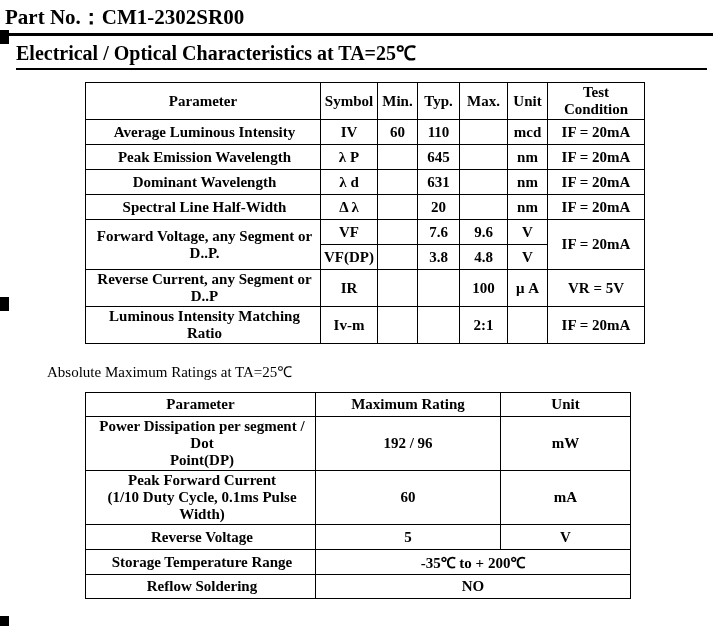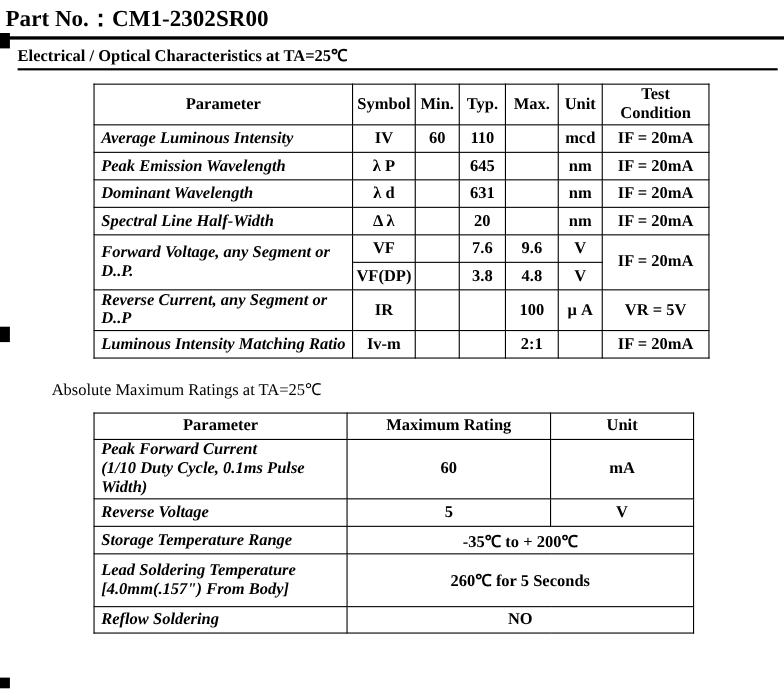--- a/index.html
+++ b/index.html
@@ -19,21 +19,21 @@
   .part-line{
     font-weight:bold;font-size:21px;
     padding:3px 0 2px 5px;
     border-bottom:3px solid #000;
   }
   .section1-wrap{
     margin:3px 6px 0 16px;
     border-bottom:2px solid #000;
     padding-bottom:2px;
   }
-  .section-title{font-weight:bold;font-size:15px;}
+  .section-title{font-weight:bold;font-size:20px;}
   .section2-title{
     margin:17px 0 0 47px;
     font-weight:normal;font-size:15px;
   }
 
   table{
     border-collapse:collapse;
     table-layout:fixed;
     font-size:15px;
     font-weight:bold;
@@ -42,24 +42,23 @@
   #elec-table{width:559px;margin-top:12px;}
   #abs-table{width:545px;margin-top:11px;}
   td,th{
     border:1px solid #000;
     padding:1px 3px;
     text-align:center;
     vertical-align:middle;
     overflow:hidden;
   }
   .param{
-    text-align:left;
+    text-align:center;
     padding-left:6px;
     white-space:pre-line;
-    font-style:italic;
   }
   .h24{height:24px;}
   .h25{height:25px;}
   .h48{height:48px;}
   .h50{height:50px;}
 </style>
 </head>
 <body>
 
 <div class="scan-mark mark-top"></div>
@@ -173,37 +172,38 @@
       <col style="width:185px">
       <col style="width:130px">
   </colgroup>
   <tbody>
       <tr class="h24">
     <th>Parameter</th>
     <th>Maximum Rating</th>
     <th>Unit</th>
   </tr>
   <tr class="h50">
+    <td class="param">Power Dissipation per segment / Dot
+Point(DP)</td>
+    <td>192 / 96</td>
+    <td>mW</td>
+  </tr>
+  <tr class="h50">
     <td class="param">Peak Forward Current
 (1/10 Duty Cycle, 0.1ms Pulse Width)</td>
     <td>60</td>
     <td>mA</td>
   </tr>
   <tr class="h25">
     <td class="param">Reverse Voltage</td>
     <td>5</td>
     <td>V</td>
   </tr>
   <tr class="h25">
     <td class="param">Storage Temperature Range</td>
     <td colspan="2">-35℃  to + 200℃</td>
   </tr>
-  <tr class="h48">
-    <td class="param">Lead Soldering Temperature
-[4.0mm(.157") From Body]</td>
-    <td colspan="2">260℃  for 5 Seconds</td>
-  </tr>
   <tr class="h24">
     <td class="param">Reflow Soldering</td>
     <td colspan="2">NO</td>
   </tr>
 </tbody>
   </table>
 
 </body></html>

